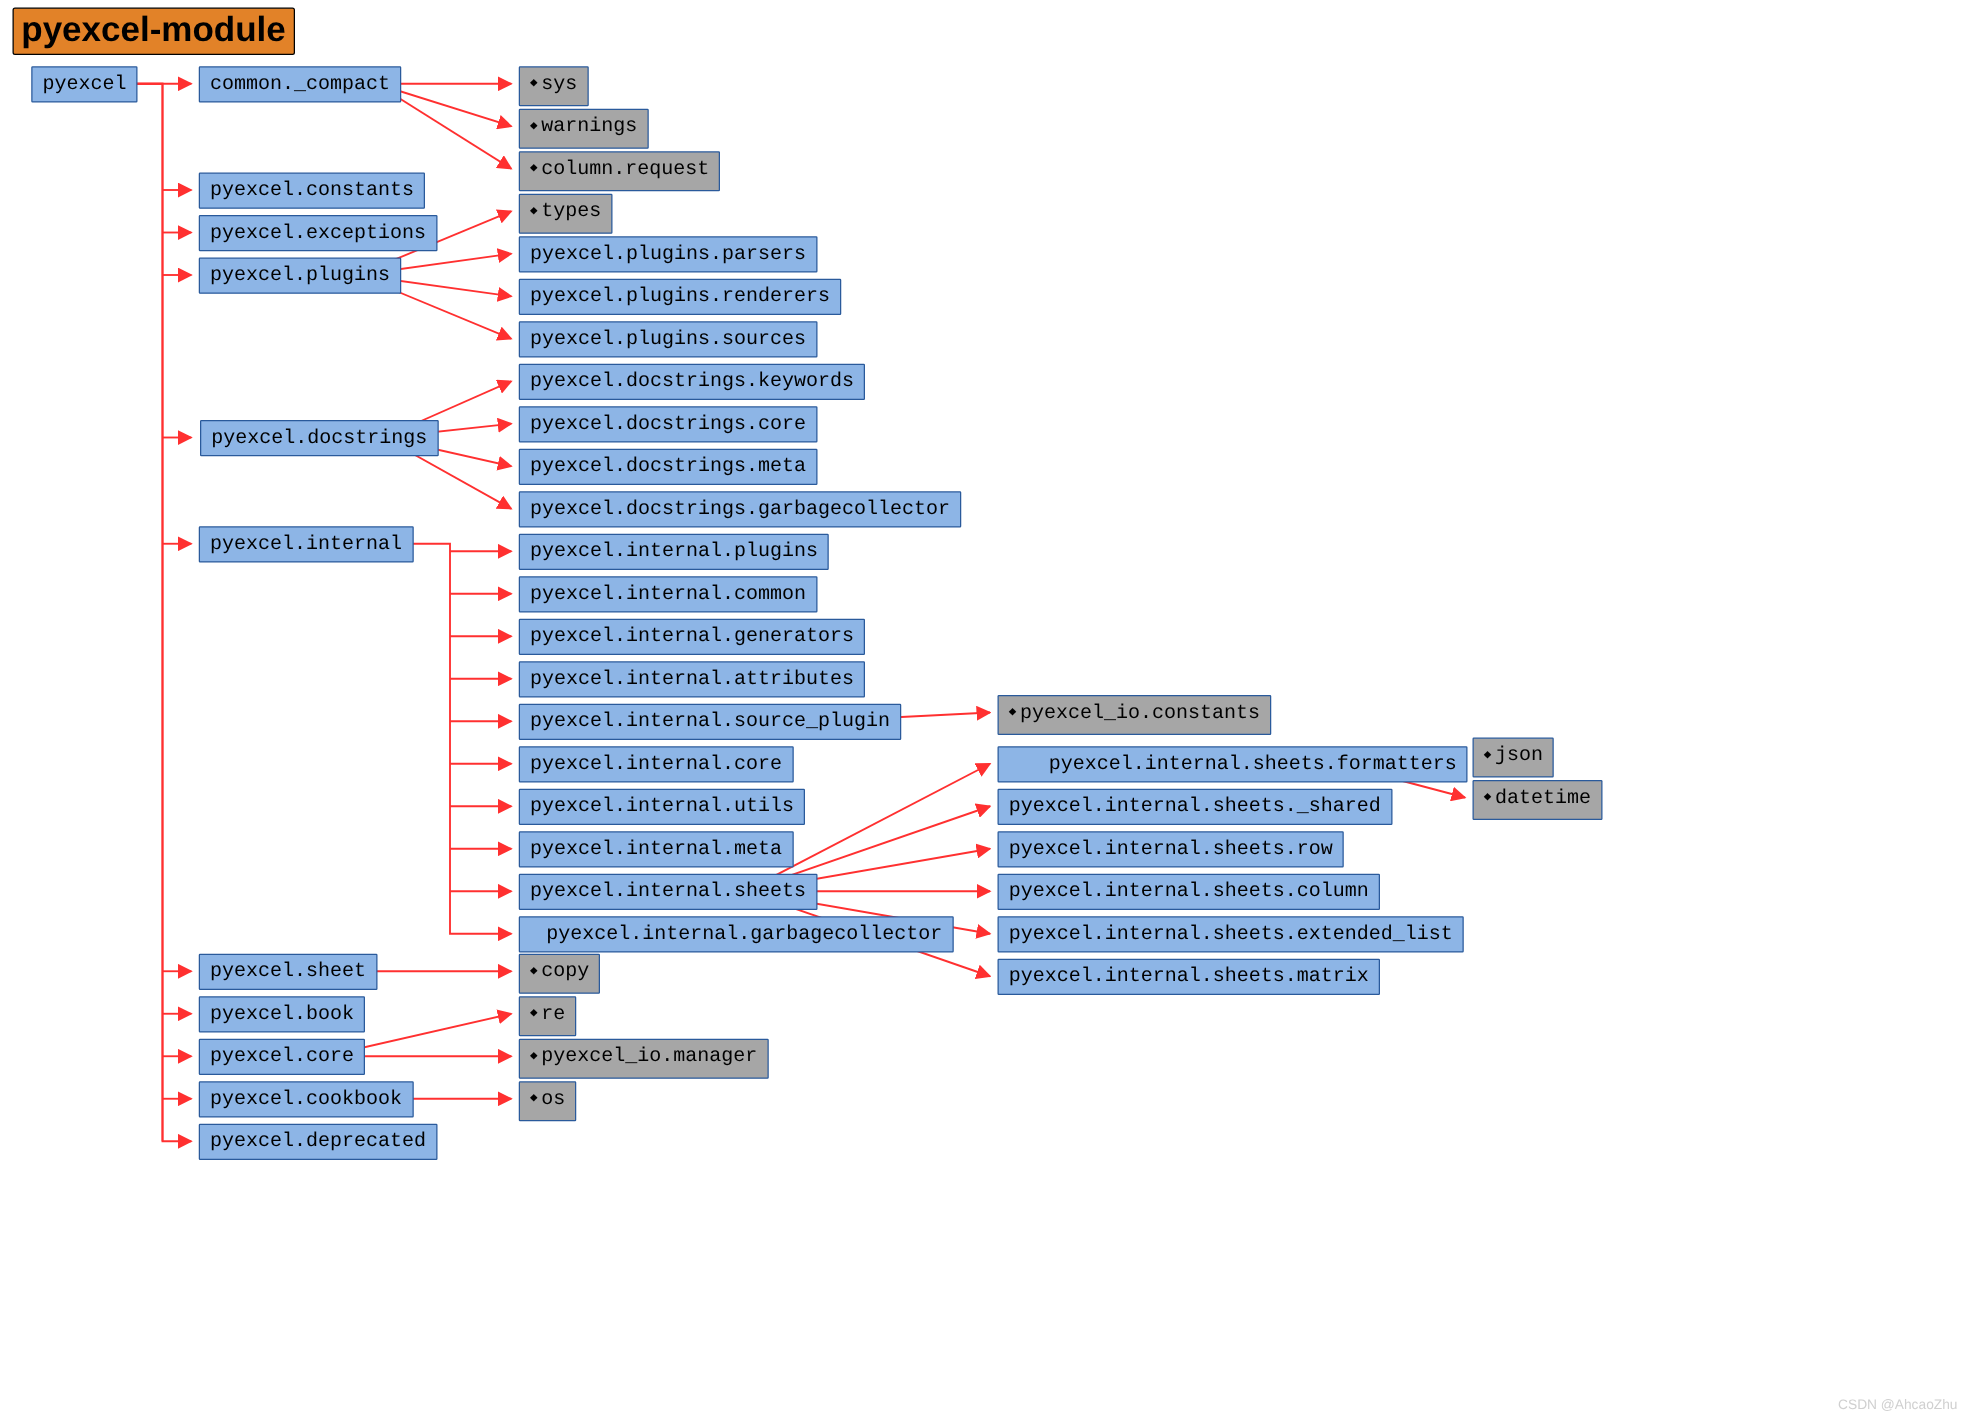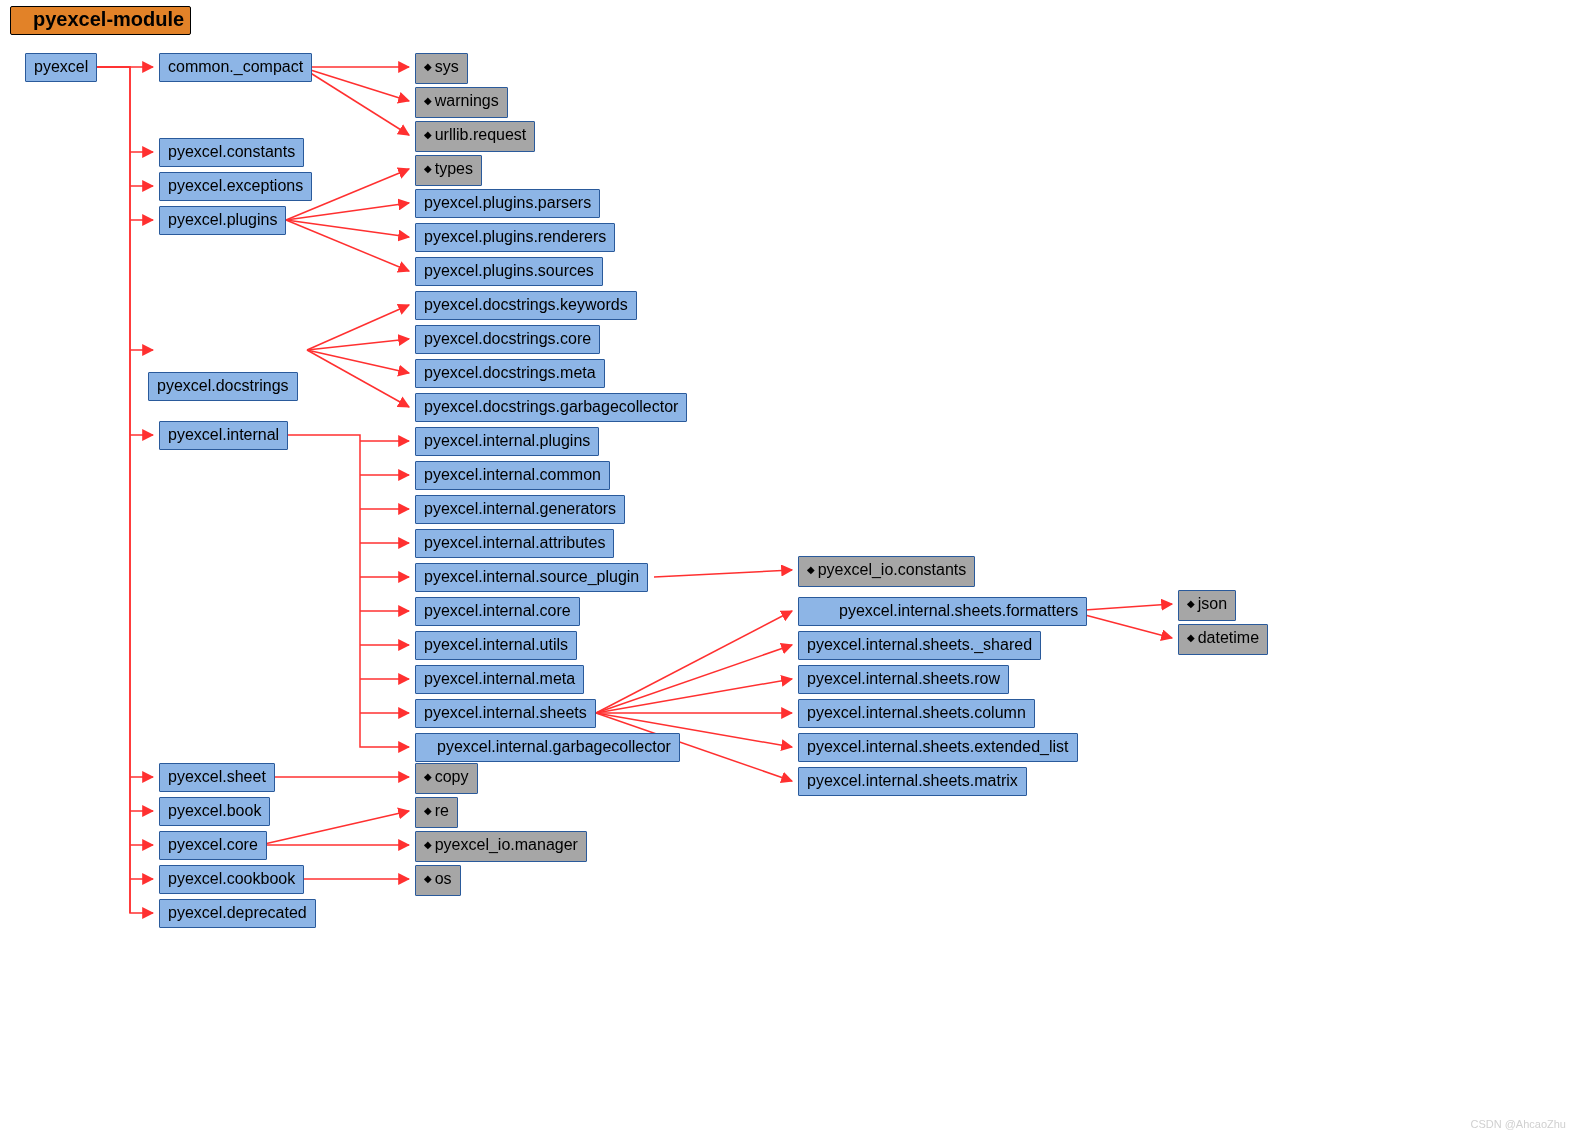--- a/index.html
+++ b/index.html
@@ -11,33 +11,34 @@
     width: 1574px;
     height: 1134px;
     position: relative;
   }
   .title-box {
     position: absolute;
     background: #e28228;
     border: 1px solid #000;
     color: #000;
     font-weight: 700;
-    font-size: 20px;
-    padding: 1px 6px 3px 22px;
+    font-size: 28px;
+    padding: 1px 6px 3px 6px;
     border-radius: 2px;
     white-space: nowrap;
   }
   .node {
     position: absolute;
     border: 1px solid #2a5a9b;
     padding: 2px 8px 3px 8px;
     white-space: nowrap;
     border-radius: 1px;
     font-size: 16px;
     line-height: 22px;
+    font-family: Liberation Mono, monospace;
   }
   .node.blue { background: #8db5e6; color:#000; }
   .node.gray { background: #a6a6a6; color:#000000; }
   .bullet::before { content:"◆"; font-size:10px; margin-right:3px; position:relative; top:-2px;}
   svg.edges {
     position: absolute;
     left: 0; top: 0;
     width: 1574px;
     height: 1134px;
     pointer-events: none;
@@ -126,29 +127,29 @@
   </g>
 </svg>
 
 <div class="title-box" style="left:10px; top:6px;">pyexcel-module</div>
 
 <div id="nodes-container">
     <div class="node blue" style="left: 25px; top: 53px;">pyexcel</div>
     <div class="node blue" style="left: 159px; top: 53px;">common._compact</div>
     <div class="node gray bullet" style="left: 415px; top: 53px;">sys</div>
     <div class="node gray bullet" style="left: 415px; top: 87px;">warnings</div>
-    <div class="node gray bullet" style="left: 415px; top: 121px;">urllib.request</div>
+    <div class="node gray bullet" style="left: 415px; top: 121px;">column.request</div>
     <div class="node blue" style="left: 159px; top: 138px;">pyexcel.constants</div>
     <div class="node blue" style="left: 159px; top: 172px;">pyexcel.exceptions</div>
     <div class="node blue" style="left: 159px; top: 206px;">pyexcel.plugins</div>
     <div class="node gray bullet" style="left: 415px; top: 155px;">types</div>
     <div class="node blue" style="left: 415px; top: 189px;">pyexcel.plugins.parsers</div>
     <div class="node blue" style="left: 415px; top: 223px;">pyexcel.plugins.renderers</div>
     <div class="node blue" style="left: 415px; top: 257px;">pyexcel.plugins.sources</div>
-    <div class="node blue" style="left: 148px; top: 336px; margin-top: 36px;">pyexcel.docstrings</div>
+    <div class="node blue" style="left: 160px; top: 336px;">pyexcel.docstrings</div>
     <div class="node blue" style="left: 415px; top: 291px;">pyexcel.docstrings.keywords</div>
     <div class="node blue" style="left: 415px; top: 325px;">pyexcel.docstrings.core</div>
     <div class="node blue" style="left: 415px; top: 359px;">pyexcel.docstrings.meta</div>
     <div class="node blue" style="left: 415px; top: 393px;">pyexcel.docstrings.garbagecollector</div>
     <div class="node blue" style="left: 159px; top: 421px;">pyexcel.internal</div>
     <div class="node blue" style="left: 415px; top: 427px;">pyexcel.internal.plugins</div>
     <div class="node blue" style="left: 415px; top: 461px;">pyexcel.internal.common</div>
     <div class="node blue" style="left: 415px; top: 495px;">pyexcel.internal.generators</div>
     <div class="node blue" style="left: 415px; top: 529px;">pyexcel.internal.attributes</div>
     <div class="node blue" style="left: 415px; top: 563px;">pyexcel.internal.source_plugin</div>

